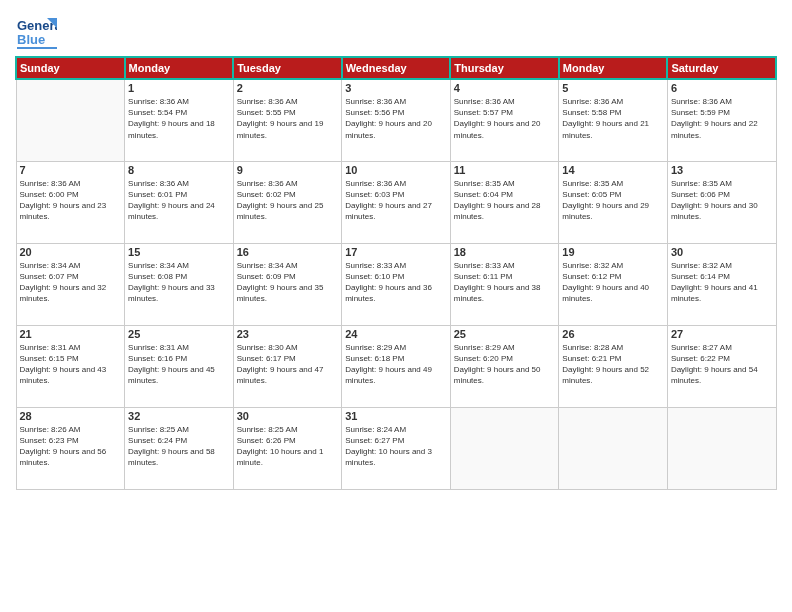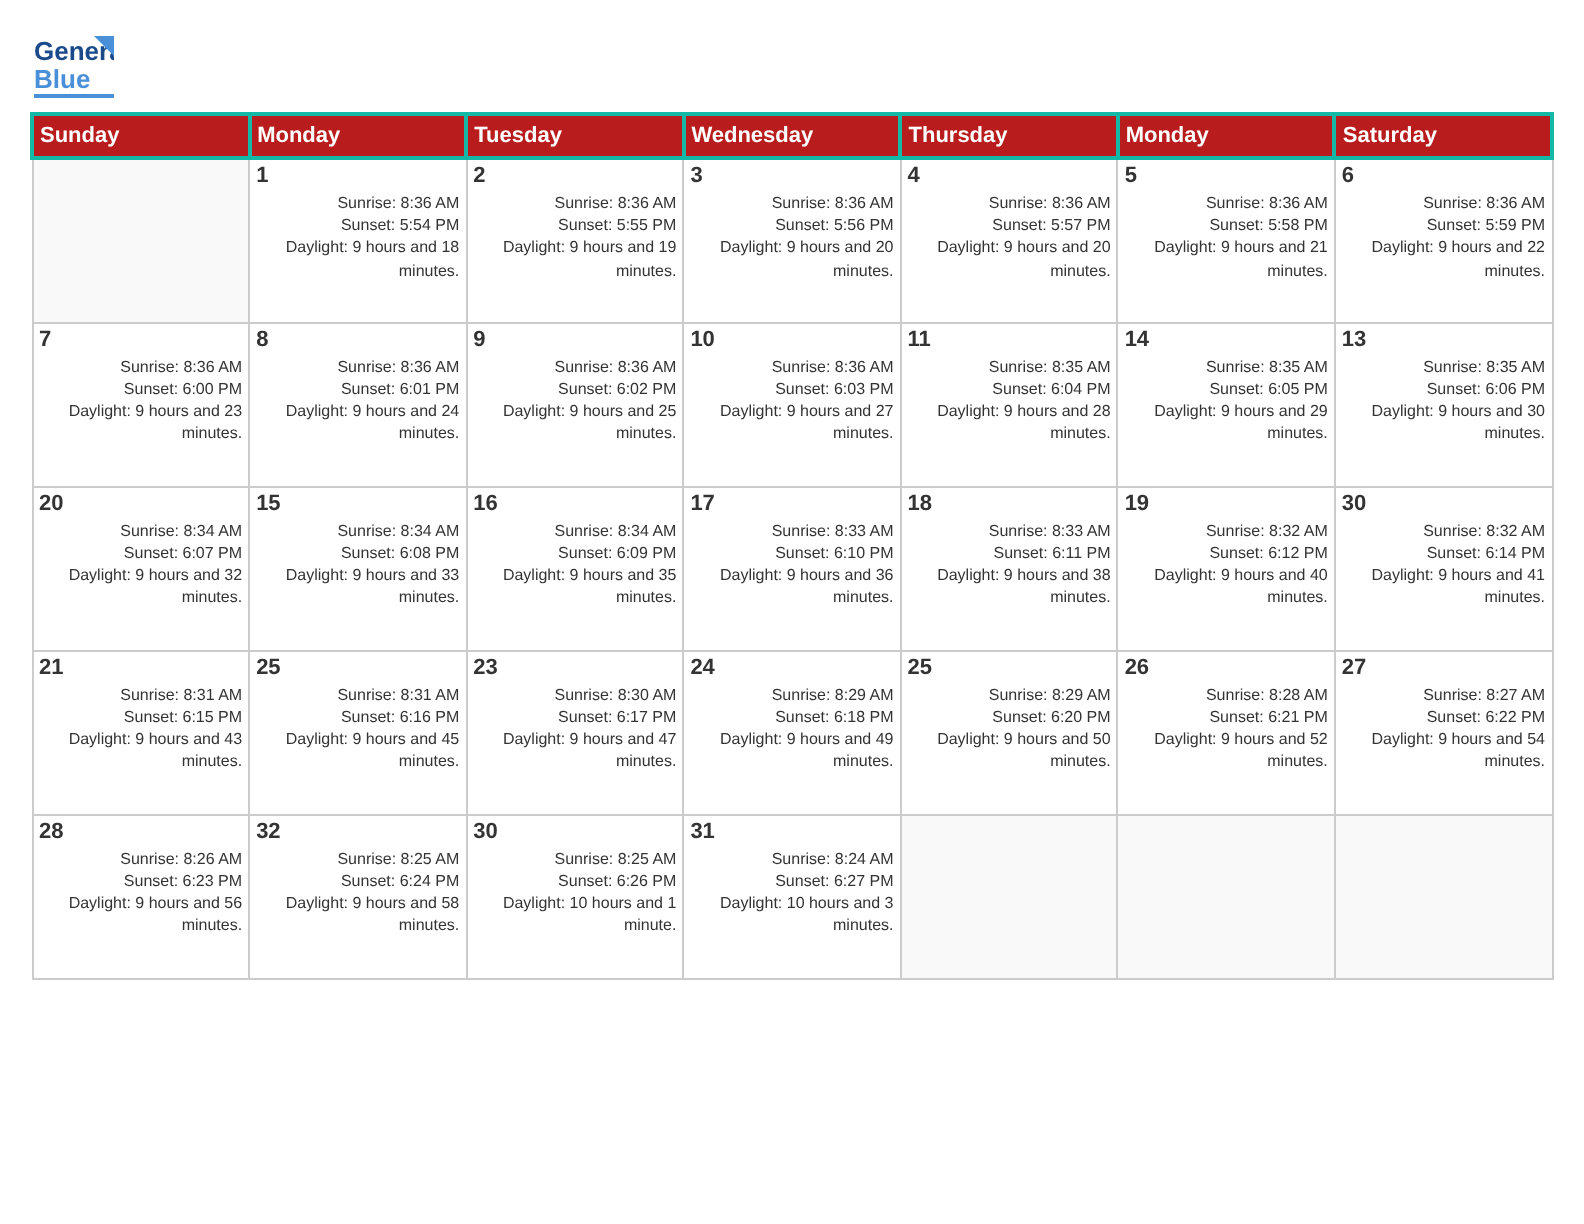--- a/index.html
+++ b/index.html
@@ -60,21 +60,20 @@
     .day-num {
       font-size: 11px;
       font-weight: bold;
       display: block;
       margin-bottom: 2px;
     }
     .cell-text {
       font-size: 8px;
       line-height: 1.4;
       color: #333;
-      text-align: right;
     }
     .logo-wrapper {
       display: flex;
       align-items: center;
     }
     .logo-icon {
       position: relative;
       width: 38px;
       height: 38px;
       margin-right: 4px;

